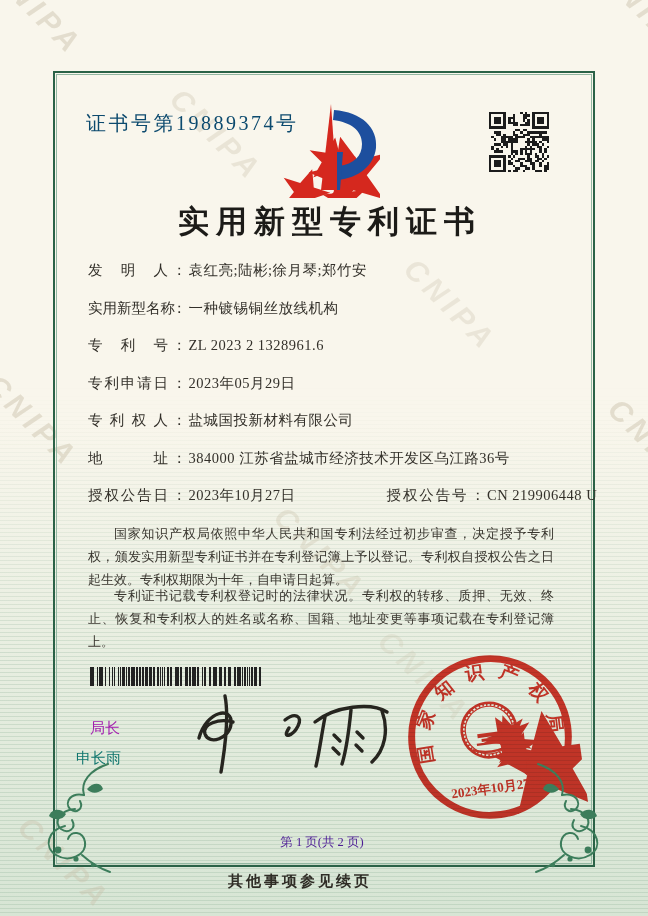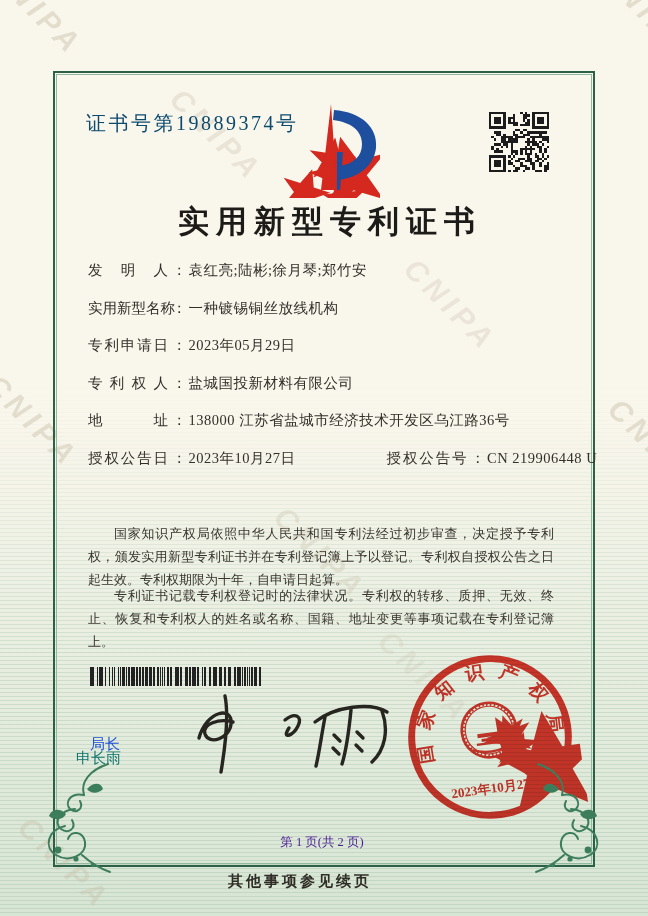--- a/index.html
+++ b/index.html
@@ -26,21 +26,21 @@
   .frow{height:24px;line-height:24px;margin-bottom:13.5px;white-space:nowrap;}
   .lbl{display:inline-block;width:80px;text-align:justify;text-align-last:justify;vertical-align:top;}
   .colon{margin:0 2px 0 4px;}
   .val{letter-spacing:.5px;}
   .col2{margin-left:91px;}
   .para{position:absolute;left:88px;width:466px;font-size:13px;line-height:1.78;text-align:justify;
         text-indent:2em;color:#38352e;}
   .p1{top:522px;} .p2{top:584px;}
   .barcode{position:absolute;left:90px;top:667px;width:172px;height:19px;}
   .signature{position:absolute;left:185px;top:686px;width:228px;height:94px;}
-  .sig-title{position:absolute;left:90px;top:719px;font-size:15px;font-family:"Liberation Sans","DejaVu Sans",sans-serif;color:#1d4ed8;margin-top:16px;}
+  .sig-title{position:absolute;left:90px;top:719px;font-size:15px;font-family:"Liberation Sans","DejaVu Sans",sans-serif;color:#a21caf;}
   .sig-name{position:absolute;left:76px;top:749px;font-size:15px;font-family:Liberation Sans, sans-serif;color:#0f766e;}
   .seal{position:absolute;left:402px;top:649px;width:176px;height:176px;mix-blend-mode:multiply;opacity:.93;transform:rotate(-8deg);}
   .flourish{position:absolute;width:74px;height:118px;}
   .fl-left{left:38px;top:762px;}
   .fl-right{left:534px;top:762px;transform:scaleX(-1);}
   .page-info{position:absolute;left:53px;top:834px;width:538px;text-align:center;font-size:12.5px;color:#4c1d95;}
   .cont-note{position:absolute;left:0;top:872px;width:600px;text-align:center;font-size:15px;font-weight:600;
              letter-spacing:3px;color:#2f2d26;}
   .s-stroke{stroke:var(--seal-red);fill:none;}
   .s-fill{fill:var(--seal-red);}
@@ -312,27 +312,30 @@
   <div class="title">实用新型专利证书</div>
 
   <div class="fields">
     <div class="frow">
       <span class="lbl">发明人</span><span class="colon">：</span><span class="val">袁红亮;陆彬;徐月琴;郑竹安</span>
     </div>
     <div class="frow">
       <span class="lbl">实用新型名称</span><span class="colon">：</span><span class="val">一种镀锡铜丝放线机构</span>
     </div>
     <div class="frow">
+      <span class="lbl">专利号</span><span class="colon">：</span><span class="val">ZL 2023 2 1328961.6</span>
+    </div>
+    <div class="frow">
       <span class="lbl">专利申请日</span><span class="colon">：</span><span class="val">2023年05月29日</span>
     </div>
     <div class="frow">
       <span class="lbl">专利权人</span><span class="colon">：</span><span class="val">盐城国投新材料有限公司</span>
     </div>
     <div class="frow">
-      <span class="lbl">地址</span><span class="colon">：</span><span class="val">138000 江苏省盐城市经济技术开发区乌江路36号</span>
+      <span class="lbl">地址</span><span class="colon">：</span><span class="val">384000 江苏省盐城市经济技术开发区乌江路36号</span>
     </div>
     <div class="frow">
       <span class="lbl">授权公告日</span><span class="colon">：</span><span class="val">2023年10月27日</span><span class="lbl col2">授权公告号</span><span class="colon">：</span><span class="val">CN 219906448 U</span>
     </div>
   </div>
 
   <div class="para p1">国家知识产权局依照中华人民共和国专利法经过初步审查，决定授予专利权，颁发实用新型专利证书并在专利登记簿上予以登记。专利权自授权公告之日起生效。专利权期限为十年，自申请日起算。</div>
   <div class="para p2">专利证书记载专利权登记时的法律状况。专利权的转移、质押、无效、终止、恢复和专利权人的姓名或名称、国籍、地址变更等事项记载在专利登记簿上。</div>
 
   <svg class="barcode" id="barcode" viewBox="0 0 172 19" preserveAspectRatio="none" aria-hidden="true">

